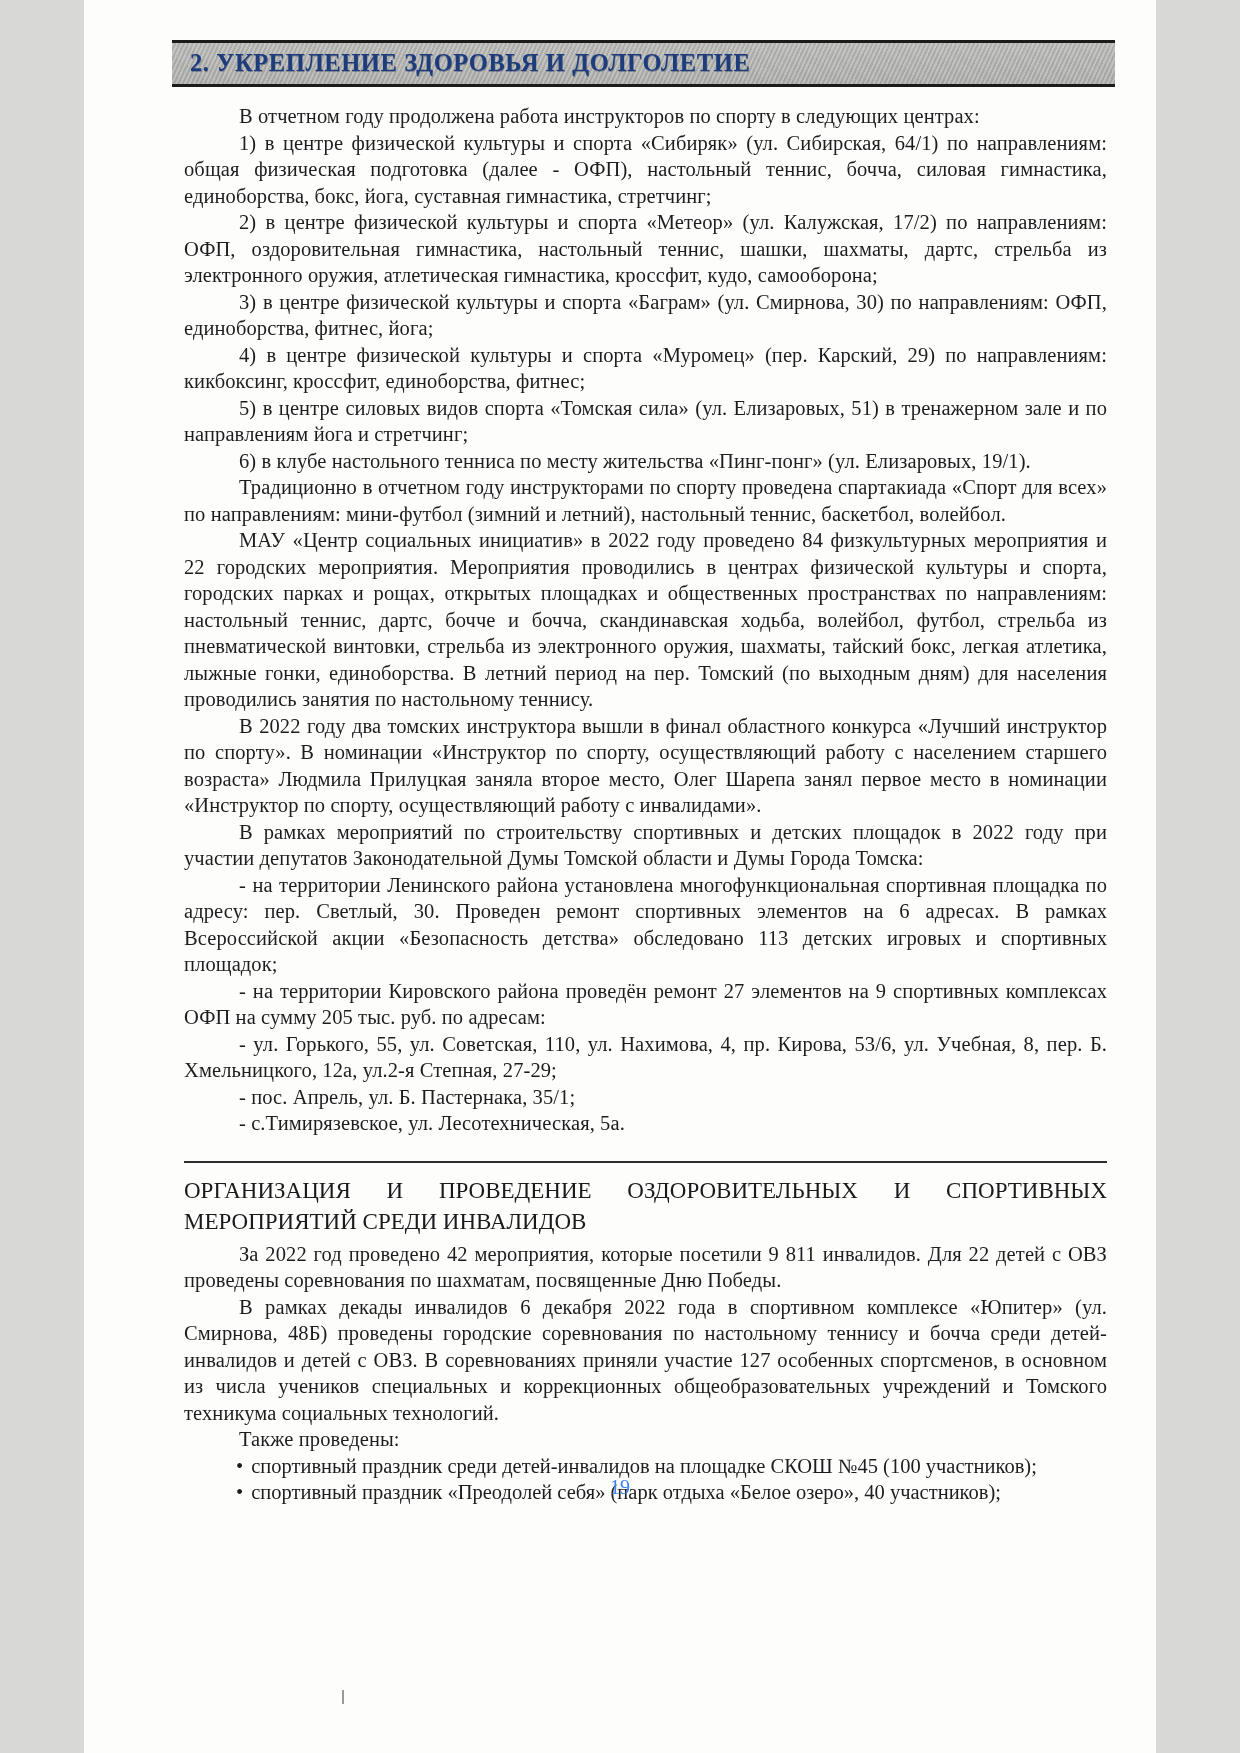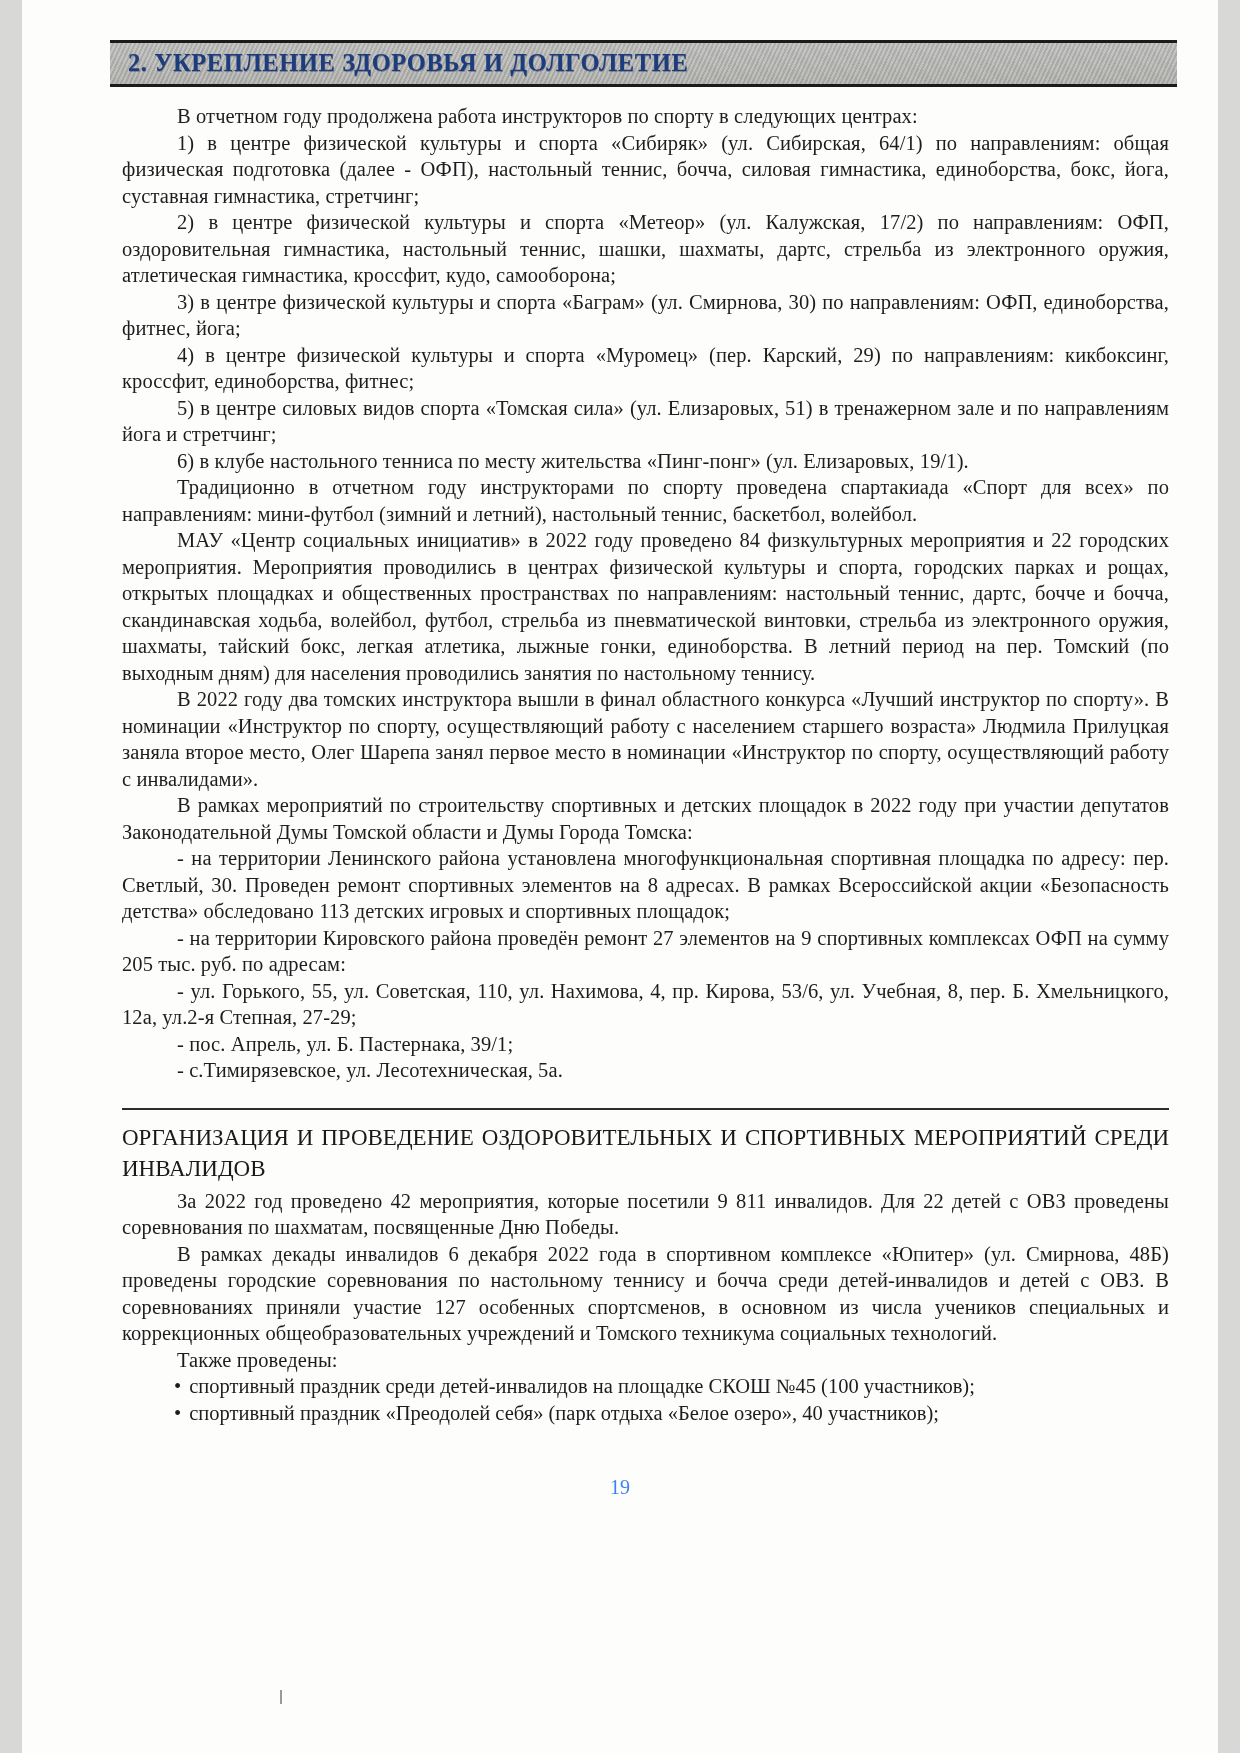--- a/index.html
+++ b/index.html
@@ -1,18 +1,18 @@
 <!DOCTYPE html>
 <html lang="ru"><head>
 <meta charset="utf-8">
 <style>
   html, body { margin: 0; padding: 0; background: #d8d8d6; }
   .page {
     position: relative;
-    width: 1196px;
+    width: 1072px;
     height: 1753px;
     margin: 0 auto;
     background: #fdfdfb;
     box-sizing: border-box;
     padding: 40px 49px 0 100px;
     overflow: hidden;
     font-family: "Liberation Serif", serif;
     color: #1d1d20;
   }
   .banner {
@@ -96,24 +96,24 @@
     <p>1) в центре физической культуры и спорта «Сибиряк» (ул. Сибирская, 64/1) по направлениям: общая физическая подготовка (далее - ОФП), настольный теннис, бочча, силовая гимнастика, единоборства, бокс, йога, суставная гимнастика, стретчинг;</p>
     <p>2) в центре физической культуры и спорта «Метеор» (ул. Калужская, 17/2) по направлениям: ОФП, оздоровительная гимнастика, настольный теннис, шашки, шахматы, дартс, стрельба из электронного оружия, атлетическая гимнастика, кроссфит, кудо, самооборона;</p>
     <p>3) в центре физической культуры и спорта «Баграм» (ул. Смирнова, 30) по направлениям: ОФП, единоборства, фитнес, йога;</p>
     <p>4) в центре физической культуры и спорта «Муромец» (пер. Карский, 29) по направлениям: кикбоксинг, кроссфит, единоборства, фитнес;</p>
     <p>5) в центре силовых видов спорта «Томская сила» (ул. Елизаровых, 51) в тренажерном зале и по направлениям йога и стретчинг;</p>
     <p>6) в клубе настольного тенниса по месту жительства «Пинг-понг» (ул. Елизаровых, 19/1).</p>
     <p>Традиционно в отчетном году инструкторами по спорту проведена спартакиада «Спорт для всех» по направлениям: мини-футбол (зимний и летний), настольный теннис, баскетбол, волейбол.</p>
     <p>МАУ «Центр социальных инициатив» в 2022 году проведено 84 физкультурных мероприятия и 22 городских мероприятия. Мероприятия проводились в центрах физической культуры и спорта, городских парках и рощах, открытых площадках и общественных пространствах по направлениям: настольный теннис, дартс, бочче и бочча, скандинавская ходьба, волейбол, футбол, стрельба из пневматической винтовки, стрельба из электронного оружия, шахматы, тайский бокс, легкая атлетика, лыжные гонки, единоборства. В летний период на пер. Томский (по выходным дням) для населения проводились занятия по настольному теннису.</p>
     <p>В 2022 году два томских инструктора вышли в финал областного конкурса «Лучший инструктор по спорту». В номинации «Инструктор по спорту, осуществляющий работу с населением старшего возраста» Людмила Прилуцкая заняла второе место, Олег Шарепа занял первое место в номинации «Инструктор по спорту, осуществляющий работу с инвалидами».</p>
     <p>В рамках мероприятий по строительству спортивных и детских площадок в 2022 году при участии депутатов Законодательной Думы Томской области и Думы Города Томска:</p>
-    <p>- на территории Ленинского района установлена многофункциональная спортивная площадка по адресу: пер. Светлый, 30. Проведен ремонт спортивных элементов на 8 адресах. В рамках Всероссийской акции «Безопасность детства» обследовано 113 детских игровых и спортивных площадок;</p>
+    <p>- на территории Ленинского района установлена многофункциональная спортивная площадка по адресу: пер. Светлый, 30. Проведен ремонт спортивных элементов на 6 адресах. В рамках Всероссийской акции «Безопасность детства» обследовано 113 детских игровых и спортивных площадок;</p>
     <p>- на территории Кировского района проведён ремонт 27 элементов на 9 спортивных комплексах ОФП на сумму 205 тыс. руб. по адресам:</p>
     <p>- ул. Горького, 55, ул. Советская, 110, ул. Нахимова, 4, пр. Кирова, 53/6, ул. Учебная, 8, пер. Б. Хмельницкого, 12а, ул.2-я Степная, 27-29;</p>
-    <p>- пос. Апрель, ул. Б. Пастернака, 39/1;</p>
+    <p>- пос. Апрель, ул. Б. Пастернака, 35/1;</p>
     <p>- с.Тимирязевское, ул. Лесотехническая, 5а.</p>
   </div>
 
   <hr class="divider">
 
   <div class="section-heading">ОРГАНИЗАЦИЯ И ПРОВЕДЕНИЕ ОЗДОРОВИТЕЛЬНЫХ И СПОРТИВНЫХ МЕРОПРИЯТИЙ СРЕДИ ИНВАЛИДОВ</div>
 
   <div class="body-text">
     <p>За 2022 год проведено 42 мероприятия, которые посетили 9 811 инвалидов. Для 22 детей с ОВЗ проведены соревнования по шахматам, посвященные Дню Победы.</p>
     <p>В рамках декады инвалидов 6 декабря 2022 года в спортивном комплексе «Юпитер» (ул. Смирнова, 48Б) проведены городские соревнования по настольному теннису и бочча среди детей-инвалидов и детей с ОВЗ. В соревнованиях приняли участие 127 особенных спортсменов, в основном из числа учеников специальных и коррекционных общеобразовательных учреждений и Томского техникума социальных технологий.</p>

